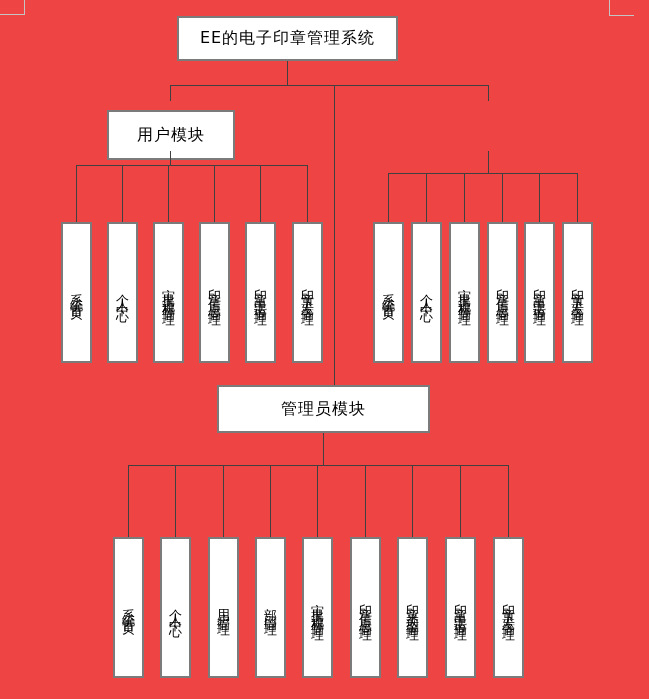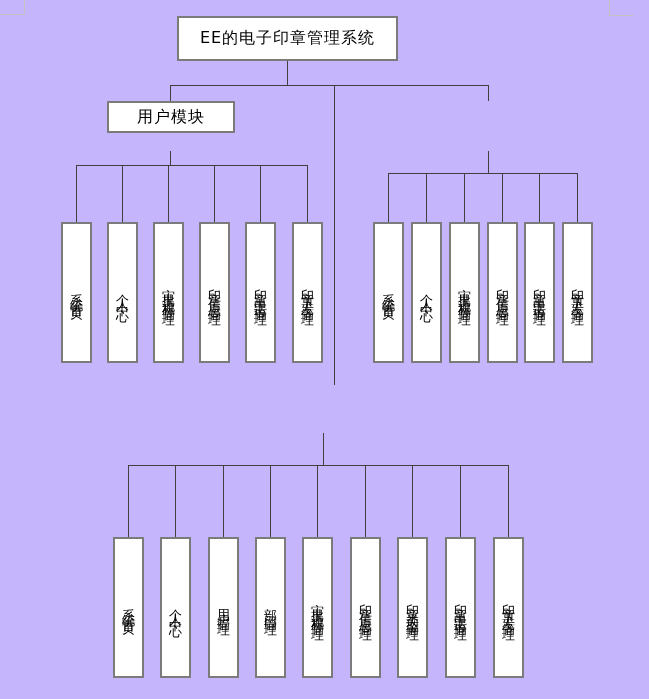--- a/index.html
+++ b/index.html
@@ -3,21 +3,21 @@
 <meta charset="utf-8">
 <style>
   html,body { margin:0; padding:0; }
   body {
     width:649px; height:699px;
     background:#ffffff;
     font-family:"DejaVu Sans","Liberation Sans",sans-serif;
     color:#000;
     overflow:hidden;
   }
-  #canvas { position:relative; width:649px; height:699px; background:#c4b5fd; }
+  #canvas { position:relative; width:649px; height:699px; background:#ef4444; }
 
   .box {
     position:absolute;
     background:#ffffff;
     border:2px solid #7b7b7b;
     box-sizing:border-box;
     display:flex; align-items:center; justify-content:center;
     text-align:center;
   }
   .module { font-size:16px; letter-spacing:1px; }
@@ -44,21 +44,21 @@
   <div class="box module" style="left:177px; top:16px; width:221px; height:45px;">
     <span>EE的电子印章管理系统</span>
   </div>
 
   <div class="ln" style="left:287px; top:61px; width:1px;   height:24px;"></div>
   <div class="ln" style="left:170px; top:85px; width:319px; height:1px;"></div>
   <div class="ln" style="left:170px; top:85px; width:1px;   height:16px;"></div>
   <div class="ln" style="left:488px; top:85px; width:1px;   height:16px;"></div>
   <div class="ln" style="left:334px; top:85px; width:1px;   height:300px;"></div>
 
-  <div class="box module" style="left:107px; top:101px; width:128px; height:32px;">
+  <div class="box module" style="left:107px; top:110px; width:128px; height:50px;">
     <span>用户模块</span>
   </div>
   <div class="ln" style="left:170px; top:151px; width:1px;   height:14px;"></div>
   <div class="ln" style="left:76px;  top:165px; width:232px; height:1px;"></div>
   <div class="ln" style="left:76px;  top:165px; width:1px; height:57px;"></div>
   <div class="ln" style="left:122px; top:165px; width:1px; height:57px;"></div>
   <div class="ln" style="left:168px; top:165px; width:1px; height:57px;"></div>
   <div class="ln" style="left:214px; top:165px; width:1px; height:57px;"></div>
   <div class="ln" style="left:260px; top:165px; width:1px; height:57px;"></div>
   <div class="ln" style="left:307px; top:165px; width:1px; height:57px;"></div>
@@ -103,20 +103,23 @@
   <div class="box leaf" style="left:487px; top:222px; width:31px; height:141px;">
       <span>印章信息管理</span>
     </div>
   <div class="box leaf" style="left:524px; top:222px; width:31px; height:141px;">
       <span>印章申请管理</span>
     </div>
   <div class="box leaf" style="left:562px; top:222px; width:31px; height:141px;">
       <span>印章下发管理</span>
     </div>
 
+  <div class="box module" style="left:217px; top:385px; width:213px; height:48px;">
+    <span>管理员模块</span>
+  </div>
   <div class="ln" style="left:323px; top:433px; width:1px;   height:32px;"></div>
   <div class="ln" style="left:128px; top:465px; width:381px; height:1px;"></div>
   <div class="ln" style="left:128px; top:465px; width:1px; height:72px;"></div>
   <div class="ln" style="left:175px; top:465px; width:1px; height:72px;"></div>
   <div class="ln" style="left:223px; top:465px; width:1px; height:72px;"></div>
   <div class="ln" style="left:270px; top:465px; width:1px; height:72px;"></div>
   <div class="ln" style="left:317px; top:465px; width:1px; height:72px;"></div>
   <div class="ln" style="left:365px; top:465px; width:1px; height:72px;"></div>
   <div class="ln" style="left:412px; top:465px; width:1px; height:72px;"></div>
   <div class="ln" style="left:460px; top:465px; width:1px; height:72px;"></div>

